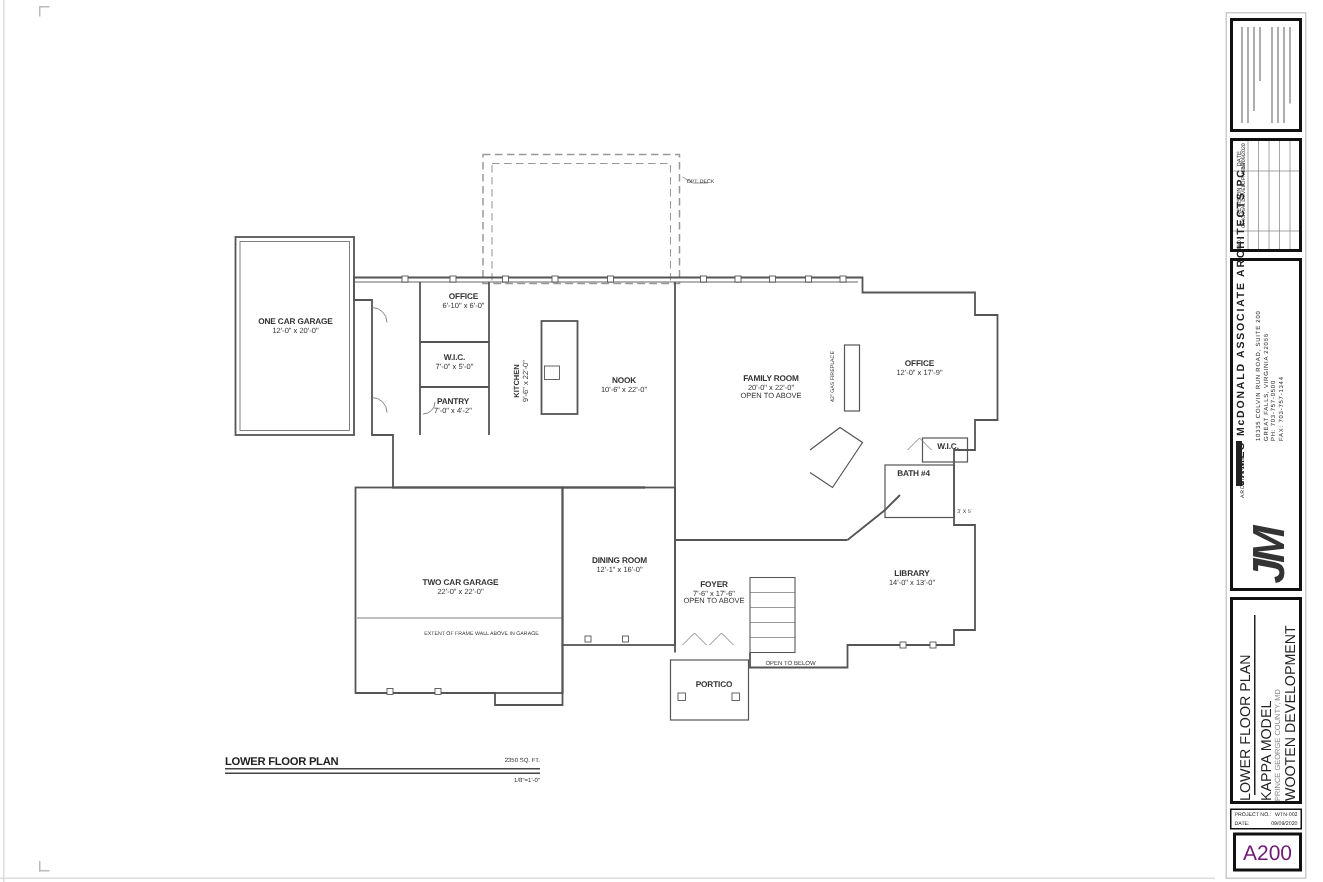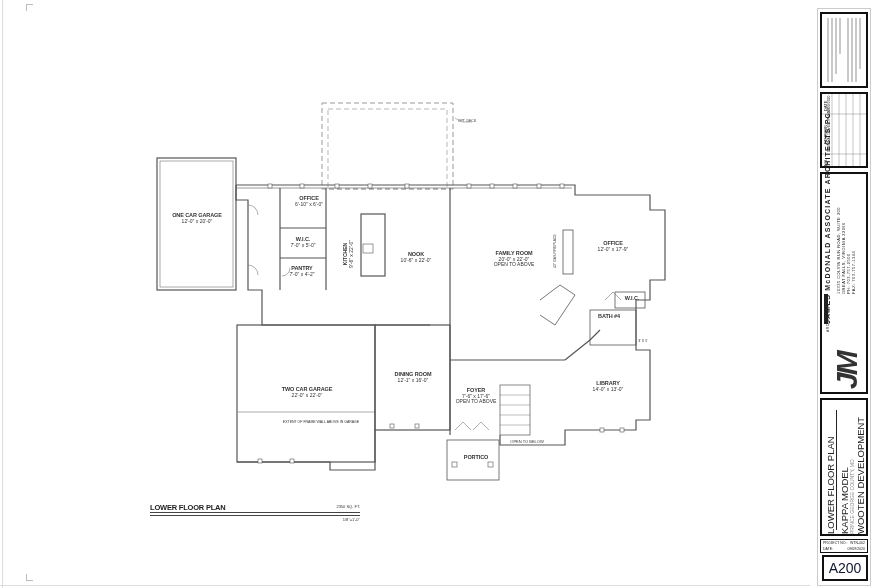--- a/index.html
+++ b/index.html
@@ -12,21 +12,21 @@
   .lbl-v { position:absolute; font-size:5px; line-height:5.5px; color:#333; white-space:nowrap; transform-origin:left top; transform:rotate(-90deg); text-align:center; }
   .title-block { position:absolute; left:150px; top:503px; width:210px; }
   .title-block .t { font-size:7.5px; font-weight:bold; letter-spacing:-0.2px; color:#222; }
   .title-block .line { position:absolute; left:0; top:9px; width:210px; height:2px; border-top:1px solid #444; border-bottom:1px solid #444; }
   .title-block .sq { position:absolute; right:0; top:1px; font-size:4px; color:#333; }
   .title-block .sc { position:absolute; right:0; top:14px; font-size:4px; color:#333; }
   
   .strip { position:absolute; left:820px; width:48px; background:#fff; border:2px solid #111; box-sizing:border-box; }
   .strip-outer { position:absolute; left:817px; width:54px; border:1px solid #ccc; box-sizing:border-box; }
   .rot { position:absolute; transform-origin:left top; transform:rotate(-90deg); white-space:nowrap; }
-  .sheet-num { position:absolute; left:822px; top:555px; width:46px; height:26px; border:2px solid #111; box-sizing:border-box; font-size:14px; text-align:center; line-height:22px; color:#0f172a; }
+  .sheet-num { position:absolute; left:822px; top:555px; width:46px; height:26px; border:2px solid #111; box-sizing:border-box; font-size:14px; text-align:center; line-height:22px; color:#701a75; }
 </style>
 </head>
 <body>
 
 <div class="sheet">
 
   <div class="crop" style="left:26px;top:4px;border-width:1px 0 0 1px;"></div>
   <div class="crop" style="left:26px;top:574px;border-width:0 0 1px 1px;"></div>
   <div style="position:absolute;left:2px;top:0;width:1px;height:588px;background:#ddd;"></div>
   <div style="position:absolute;left:0;top:585px;width:810px;height:1px;background:#ddd;"></div>

